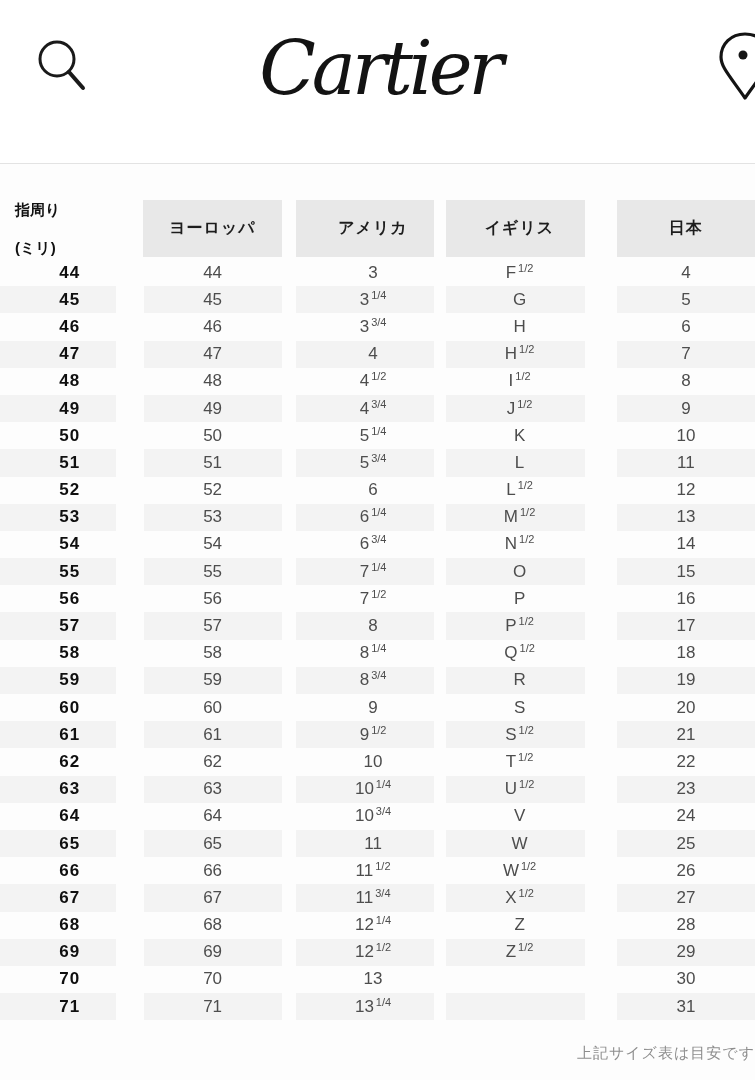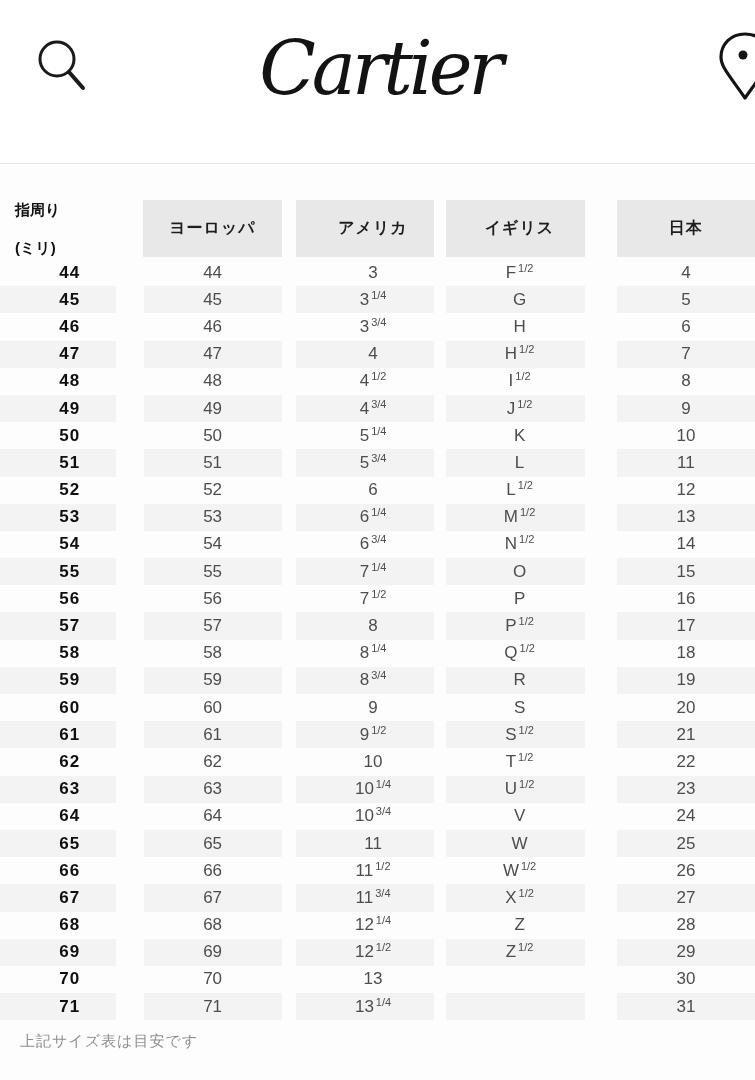--- a/index.html
+++ b/index.html
@@ -30,21 +30,21 @@
   .thead-row .cell{background:#e8e8e8;color:#1d1d1d;font-weight:bold;font-size:16px;letter-spacing:1px;}
   .thead-row .c1{
     background:transparent;flex-direction:column;align-items:flex-start;justify-content:space-between;
     padding-left:15px;font-size:15px;line-height:19px;letter-spacing:0;color:#111;
   }
   .body-row .cell{font-size:17px;color:#4d4d4d;}
   .body-row .c1{font-weight:bold;color:#0f0f0f;padding-left:24px;letter-spacing:1px;}
   .body-row.shaded .cell{background:#f3f3f3;}
   .frac{font-size:11px;position:relative;top:-5px;margin-left:2px;color:inherit;}
   
-  .footnote{margin-top:12px;text-align:left;font-size:15px;color:#8d8d8d;letter-spacing:1px;padding-left:20px;}
+  .footnote{margin-top:24px;text-align:right;font-size:15px;color:#8d8d8d;letter-spacing:1px;padding-left:20px;}
 </style>
 </head>
 <body>
 
 <div class="app">
 
   <div class="topbar">
     <button class="search-btn" aria-label="search">
       <svg width="60" height="62" viewBox="0 0 60 62">
         <circle cx="27" cy="27" r="17" fill="none" stroke="#1a1a1a" stroke-width="3"></circle>

